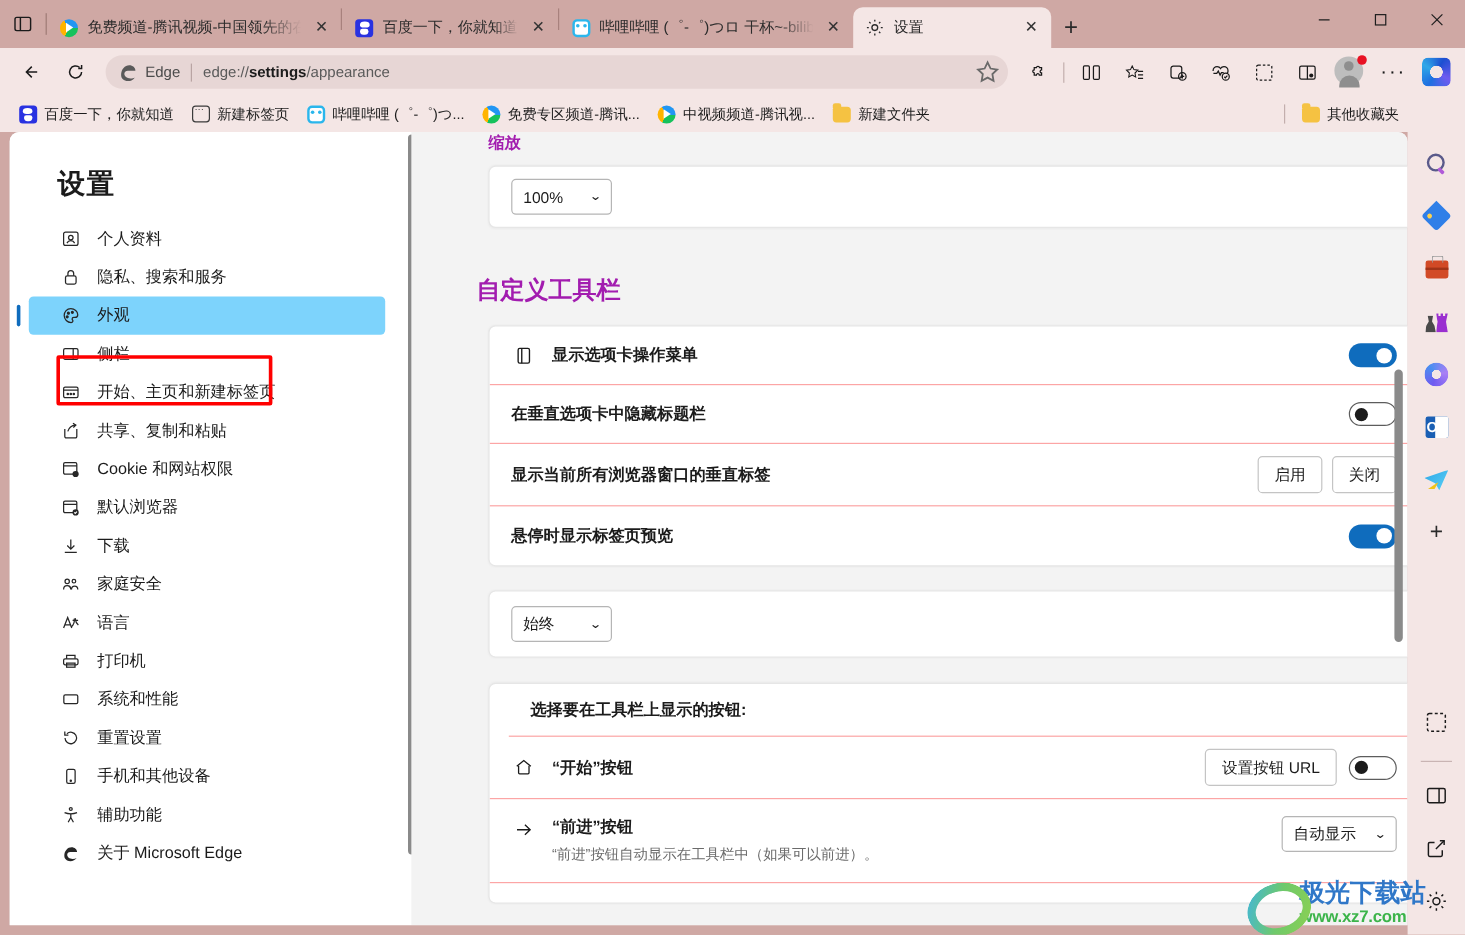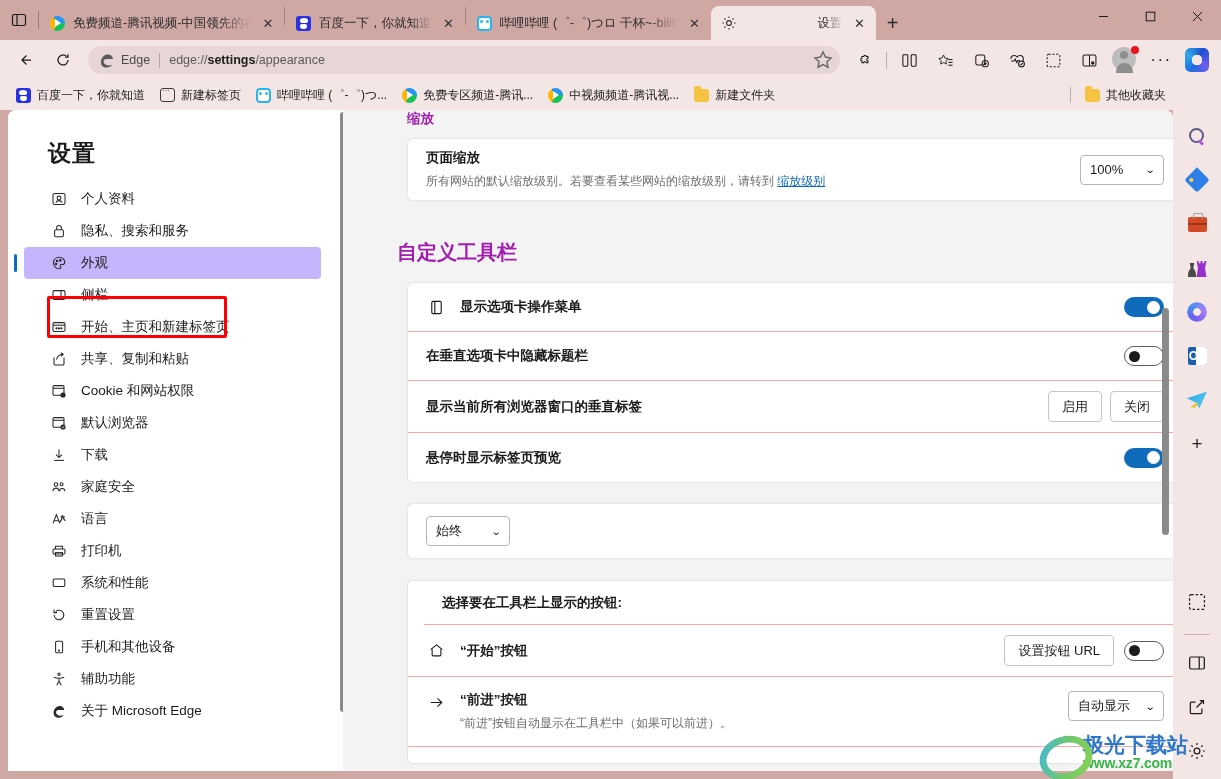--- a/index.html
+++ b/index.html
@@ -6,21 +6,21 @@
   html, body {
     width: 1221px; height: 779px; overflow: hidden;
     font-family: "Liberation Sans", "DejaVu Sans", sans-serif;
     background: #cfa8a4;
   }
   #app { position: relative; width: 1221px; height: 779px; background: #cfa8a4; }
 
   
   .tabstrip {
     position: absolute; left: 0; top: 0; width: 1095px; height: 40px;
-    display: flex; align-items: flex-end; text-align: right;
+    display: flex; align-items: flex-end;
   }
   .tab-list-btn {
     width: 38px; height: 40px; display: flex; align-items: center; justify-content: center;
   }
   .tab-list-btn svg { width: 16px; height: 16px; }
   .tab-sep { width: 1px; height: 18px; background: #9e7a76; margin-bottom: 11px; }
   .tab {
     height: 34px; display: flex; align-items: center; gap: 7px;
     padding: 0 6px 0 10px; border-radius: 8px 8px 0 0;
     font-size: 12.5px; color: #2b2b2b; position: relative;
@@ -133,21 +133,21 @@
     display: flex; align-items: center; padding: 0 10px; background: #fff;
   }
   .ssearch svg { width: 15px; height: 15px; color: #4a4a4a; flex: 0 0 15px; }
   .ssearch .ph { font-size: 13px; color: #6a6a6a; margin-left: 10px; }
   .snav-list { margin-top: 14px; }
   .snav-item {
     height: 32px; display: flex; align-items: center; gap: 14px;
     margin: 0 22px 0 16px; padding-left: 26px; border-radius: 4px;
     font-size: 13.5px; color: #1b1b1b; position: relative;
   }
-  .snav-item.selected { background: #c4b5fd; }
+  .snav-item.selected { background: #7dd3fc; }
   .snav-item.selected::before {
     content: ""; position: absolute; left: -10px; top: 7px; width: 3px; height: 18px;
     background: #0f6cbd; border-radius: 2px;
   }
   .snav-item .nico { width: 17px; height: 17px; flex: 0 0 17px; display: flex; align-items: center; justify-content: center; color: #272727; }
   .snav-item .nico svg { width: 16px; height: 16px; }
   .snav-scroll {
     position: absolute; left: 332px; top: 2px; width: 6px; height: 600px;
     background: #8a8a8a; border-radius: 3px;
   }
@@ -642,24 +642,20 @@
       </div>
       <div class="snav-scroll"></div>
     </div>
 
     <div class="spane">
       <div class="inner">
 
         <div class="sect-head">缩放</div>
         <div class="card">
           <div class="row">
-            <div class="rleft">
-              <div class="rtitle">页面缩放</div>
-              <div class="rdesc"><span>所有网站的默认缩放级别。若要查看某些网站的缩放级别，请转到 </span><a href="#">缩放级别</a></div>
-            </div>
             <div class="select">
               <span>100%</span>
               <span class="chev">⌄</span>
             </div>
           </div>
         </div>
 
         <div class="sect-head big">自定义工具栏</div>
 
         <div class="card">

